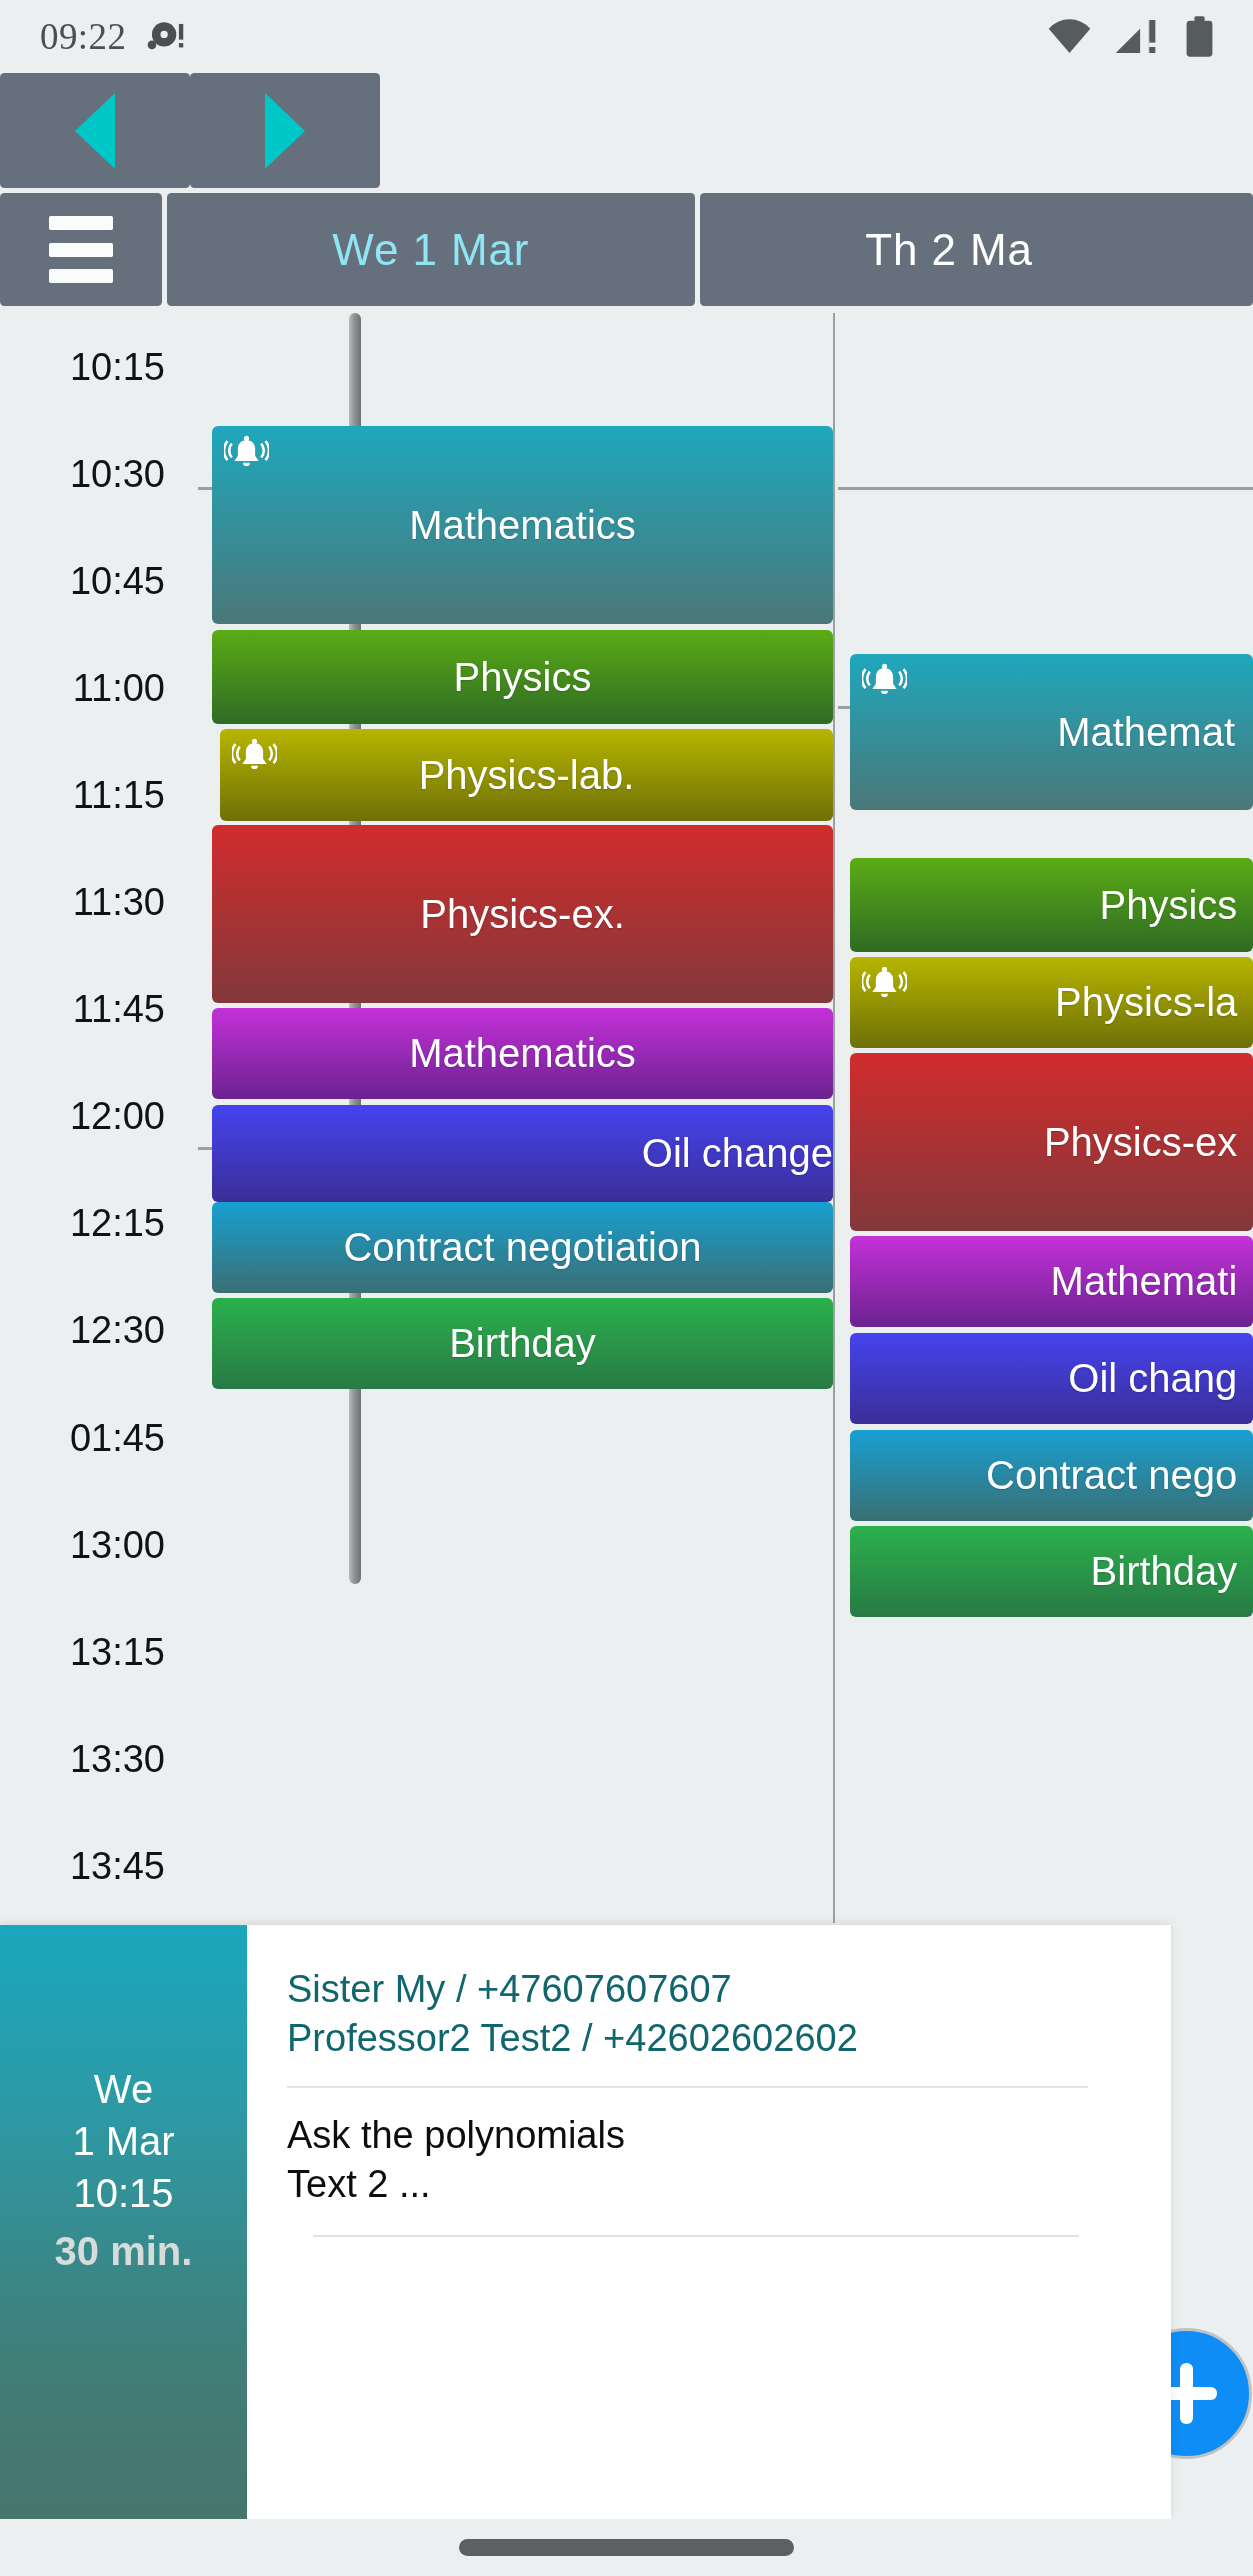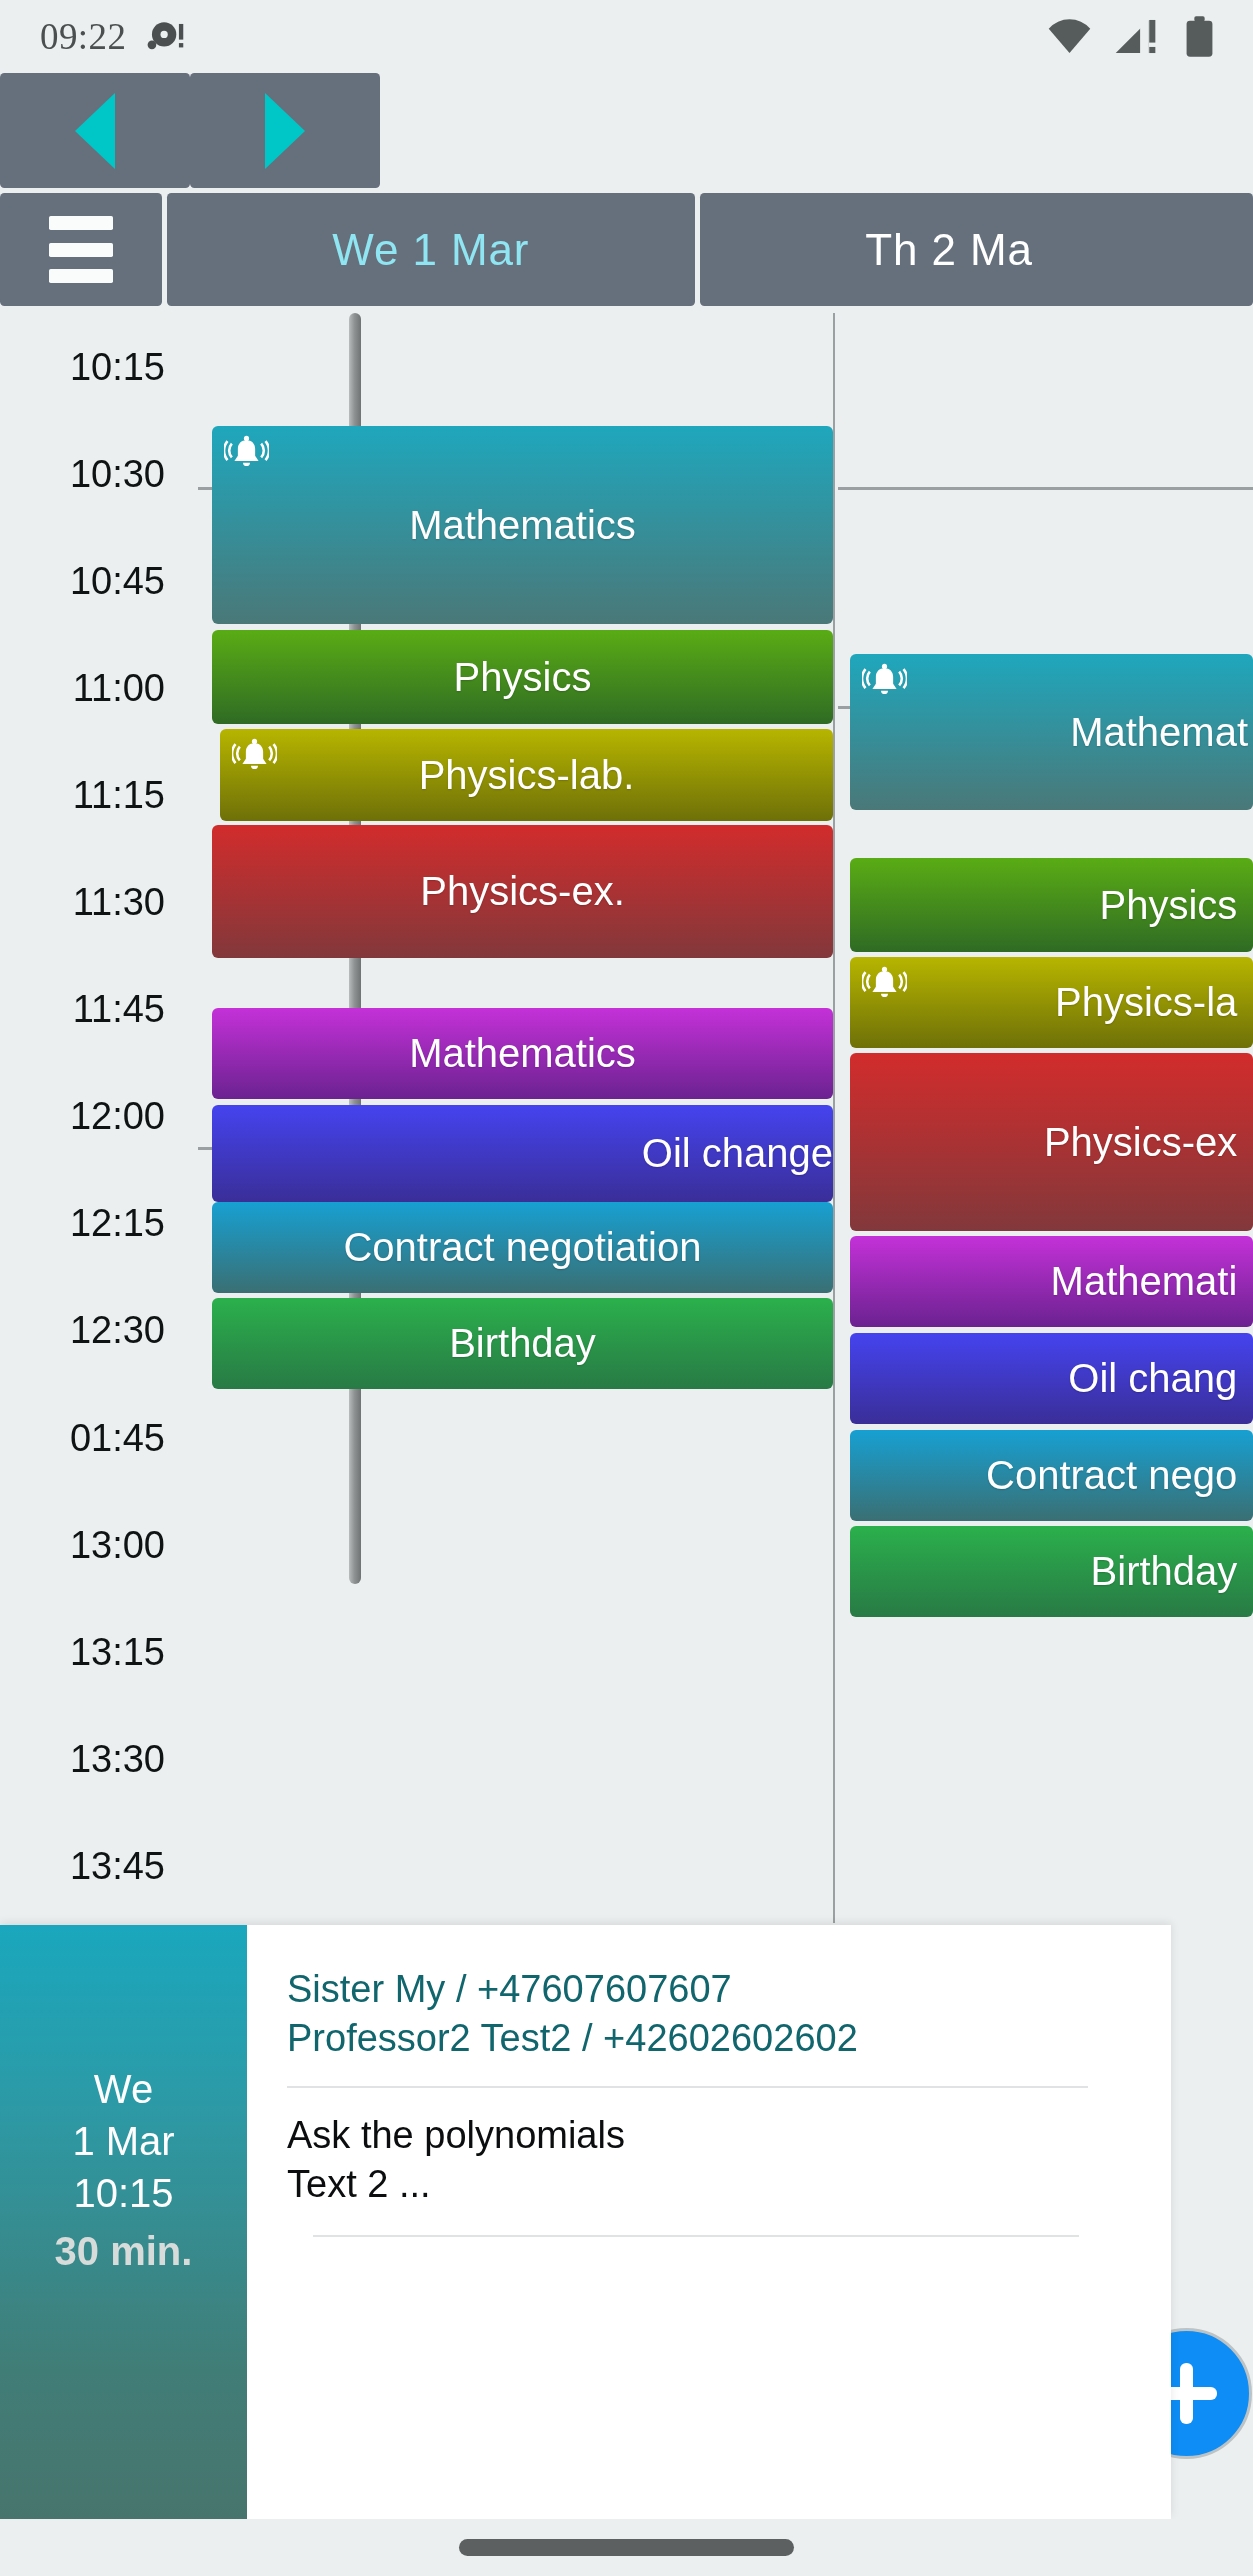--- a/index.html
+++ b/index.html
@@ -241,40 +241,40 @@
               <path d="M26 6 c-6 0-10 4-10 10 v8 l-4 6 h28 l-4-6 v-8 c0-6-4-10-10-10 z" fill="#fff"></path>
               <circle cx="26" cy="4" r="3" fill="#fff"></circle>
               <path d="M22 32 a4 4 0 0 0 8 0 z" fill="#fff"></path>
               <path d="M9 10 a12 12 0 0 0 0 16" stroke="#fff" stroke-width="3" fill="none"></path>
               <path d="M4 7 a17 17 0 0 0 0 22" stroke="#fff" stroke-width="3" fill="none"></path>
               <path d="M43 10 a12 12 0 0 1 0 16" stroke="#fff" stroke-width="3" fill="none"></path>
               <path d="M48 7 a17 17 0 0 1 0 22" stroke="#fff" stroke-width="3" fill="none"></path>
             </svg></span>
           <span class="lbl">Physics-lab.</span>
         </div>
-        <div class="evt" style="top: 512px; height: 133px; left: 14px; right: 0px; background: linear-gradient(rgb(210, 44, 44), rgb(130, 56, 59));">
+        <div class="evt" style="top: 512px; height: 178px; left: 14px; right: 0px; background: linear-gradient(rgb(210, 44, 44), rgb(130, 56, 59));">
           <span class="lbl">Physics-ex.</span>
         </div>
         <div class="evt" style="top: 695px; height: 91px; left: 14px; right: 0px; background: linear-gradient(rgb(196, 49, 216), rgb(107, 34, 144));">
           <span class="lbl">Mathematics</span>
         </div>
         <div class="evt" style="top: 792px; height: 97px; left: 14px; right: 0px; background: linear-gradient(rgb(69, 67, 239), rgb(58, 46, 152)); justify-content: flex-end;">
           <span class="lbl">Oil change</span>
         </div>
         <div class="evt" style="top: 889px; height: 91px; left: 14px; right: 0px; background: linear-gradient(rgb(23, 160, 210), rgb(58, 111, 115));">
           <span class="lbl">Contract negotiation</span>
         </div>
         <div class="evt" style="top: 985px; height: 91px; left: 14px; right: 0px; background: linear-gradient(rgb(43, 176, 76), rgb(40, 122, 69));">
           <span class="lbl">Birthday</span>
         </div>
       </div>
     <div class="daycol c2" id="col2">
         <div class="hourline" style="top: 174px;"></div>
         <div class="hourline" style="top: 393px;"></div>
-        <div class="evt" style="top: 341px; height: 156px; left: 12.2px; right: 0px; background: linear-gradient(rgb(31, 167, 189), rgb(74, 120, 120)); justify-content: flex-end; padding-right: 5px;">
+        <div class="evt" style="top: 341px; height: 156px; left: 12.2px; right: 0px; background: linear-gradient(rgb(31, 167, 189), rgb(74, 120, 120)); justify-content: flex-end; padding-right: 18px;">
           <span class="bell"><svg width="45" height="38" viewBox="0 0 52 44">
               <path d="M26 6 c-6 0-10 4-10 10 v8 l-4 6 h28 l-4-6 v-8 c0-6-4-10-10-10 z" fill="#fff"></path>
               <circle cx="26" cy="4" r="3" fill="#fff"></circle>
               <path d="M22 32 a4 4 0 0 0 8 0 z" fill="#fff"></path>
               <path d="M9 10 a12 12 0 0 0 0 16" stroke="#fff" stroke-width="3" fill="none"></path>
               <path d="M4 7 a17 17 0 0 0 0 22" stroke="#fff" stroke-width="3" fill="none"></path>
               <path d="M43 10 a12 12 0 0 1 0 16" stroke="#fff" stroke-width="3" fill="none"></path>
               <path d="M48 7 a17 17 0 0 1 0 22" stroke="#fff" stroke-width="3" fill="none"></path>
             </svg></span>
           <span class="lbl">Mathemat</span>

